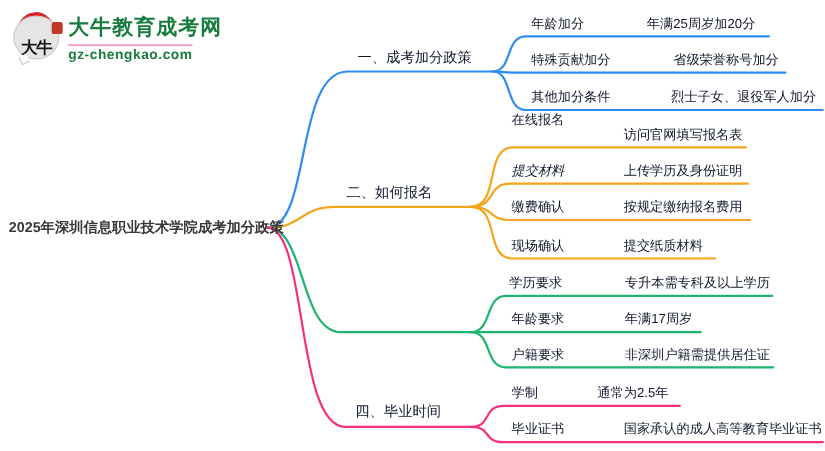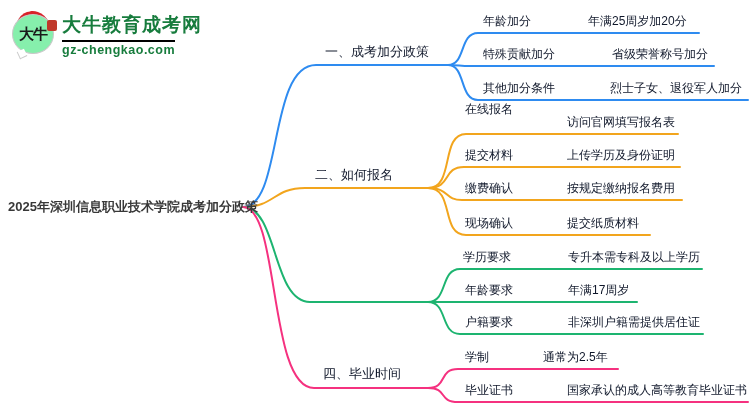--- a/index.html
+++ b/index.html
@@ -10,44 +10,44 @@
   #wires{position:absolute;left:0;top:0;width:750px;height:410px;}
   #wires path{fill:none;stroke-width:2;stroke-linecap:round;}
   .txt{position:absolute;white-space:nowrap;color:#0f172a;line-height:1.25;}
   .root-txt{font-size:13px;color:#383838;}
   .branch-txt{font-size:13px;}
   .leaf-txt{font-size:12px;}
   
   .logo{position:absolute;left:12px;top:12px;display:flex;align-items:flex-start;}
   .logo-icon{position:relative;width:44px;height:44px;margin-right:6px;}
   .logo-bubble{
-    position:absolute;left:0;top:2px;width:40px;height:38px;background:#86efac;
+    position:absolute;left:0;top:2px;width:40px;height:38px;background:#e5e5e5;
     border:1px solid #c9c9c9;border-radius:50%;
-    display:flex;align-items:center;justify-content:center;
+    display:flex;align-items:flex-end;justify-content:center;
     font-size:15px;font-weight:bold;color:#1a1a1a;letter-spacing:-1px;
   }
   .logo-arc{
     position:absolute;left:2px;top:-1px;width:36px;height:14px;
     border-top:7px solid #d8222a;border-radius:50% 50% 0 0/100% 100% 0 0;
     transform:rotate(-6deg);
   }
   .logo-seal{
     position:absolute;right:-1px;top:8px;width:10px;height:11px;
     background:#c0392b;border-radius:2px;
   }
   .logo-tail{
     position:absolute;left:6px;bottom:-2px;width:7px;height:7px;background:#fff;
     border-left:1px solid #c9c9c9;border-bottom:1px solid #c9c9c9;
     transform:rotate(-25deg);
   }
   .logo-text{display:flex;flex-direction:column;justify-content:space-between;}
   .logo-title{font-size:19px;font-weight:bold;color:#177c3d;letter-spacing:1px;}
   .logo-domain{
     font-size:12.5px;font-weight:bold;color:#177c3d;margin-top:2px;
-    border-top:2px solid #000000;padding-top:1px;width:fit-content;letter-spacing:.5px;
+    border-top:2px solid #f9a8d4;padding-top:1px;width:fit-content;letter-spacing:.5px;
   }
 </style>
 </head>
 <body>
 
 <div id="canvas">
 
   <svg id="wires" viewBox="0 0 750 410" xmlns="http://www.w3.org/2000/svg">
 
     <path d="M243,207 C283,207 268,65 316,65 H448" stroke="#2e8bf0"></path>
@@ -92,21 +92,21 @@
   <div class="txt leaf-txt" style="left:483px;top:14px;">年龄加分</div>
   <div class="txt leaf-txt" style="left:588px;top:14px;">年满25周岁加20分</div>
   <div class="txt leaf-txt" style="left:483px;top:47px;">特殊贡献加分</div>
   <div class="txt leaf-txt" style="left:612px;top:47px;">省级荣誉称号加分</div>
   <div class="txt leaf-txt" style="left:483px;top:81px;">其他加分条件</div>
   <div class="txt leaf-txt" style="left:610px;top:81px;">烈士子女、退役军人加分</div>
 
   <div class="txt branch-txt" style="left:315px;top:167px;">二、如何报名</div>
   <div class="txt leaf-txt" style="left:465px;top:102px;">在线报名</div>
   <div class="txt leaf-txt" style="left:567px;top:115px;">访问官网填写报名表</div>
-  <div class="txt leaf-txt" style="left:465px;top:148px;">提交材料</div>
+  <div class="txt leaf-txt" style="left:465px;top:148px;font-style:italic;">提交材料</div>
   <div class="txt leaf-txt" style="left:567px;top:148px;">上传学历及身份证明</div>
   <div class="txt leaf-txt" style="left:465px;top:181px;">缴费确认</div>
   <div class="txt leaf-txt" style="left:567px;top:181px;">按规定缴纳报名费用</div>
   <div class="txt leaf-txt" style="left:465px;top:216px;">现场确认</div>
   <div class="txt leaf-txt" style="left:567px;top:216px;">提交纸质材料</div>
 
   <div class="txt leaf-txt" style="left:463px;top:250px;">学历要求</div>
   <div class="txt leaf-txt" style="left:568px;top:250px;">专升本需专科及以上学历</div>
   <div class="txt leaf-txt" style="left:465px;top:283px;">年龄要求</div>
   <div class="txt leaf-txt" style="left:568px;top:283px;">年满17周岁</div>

